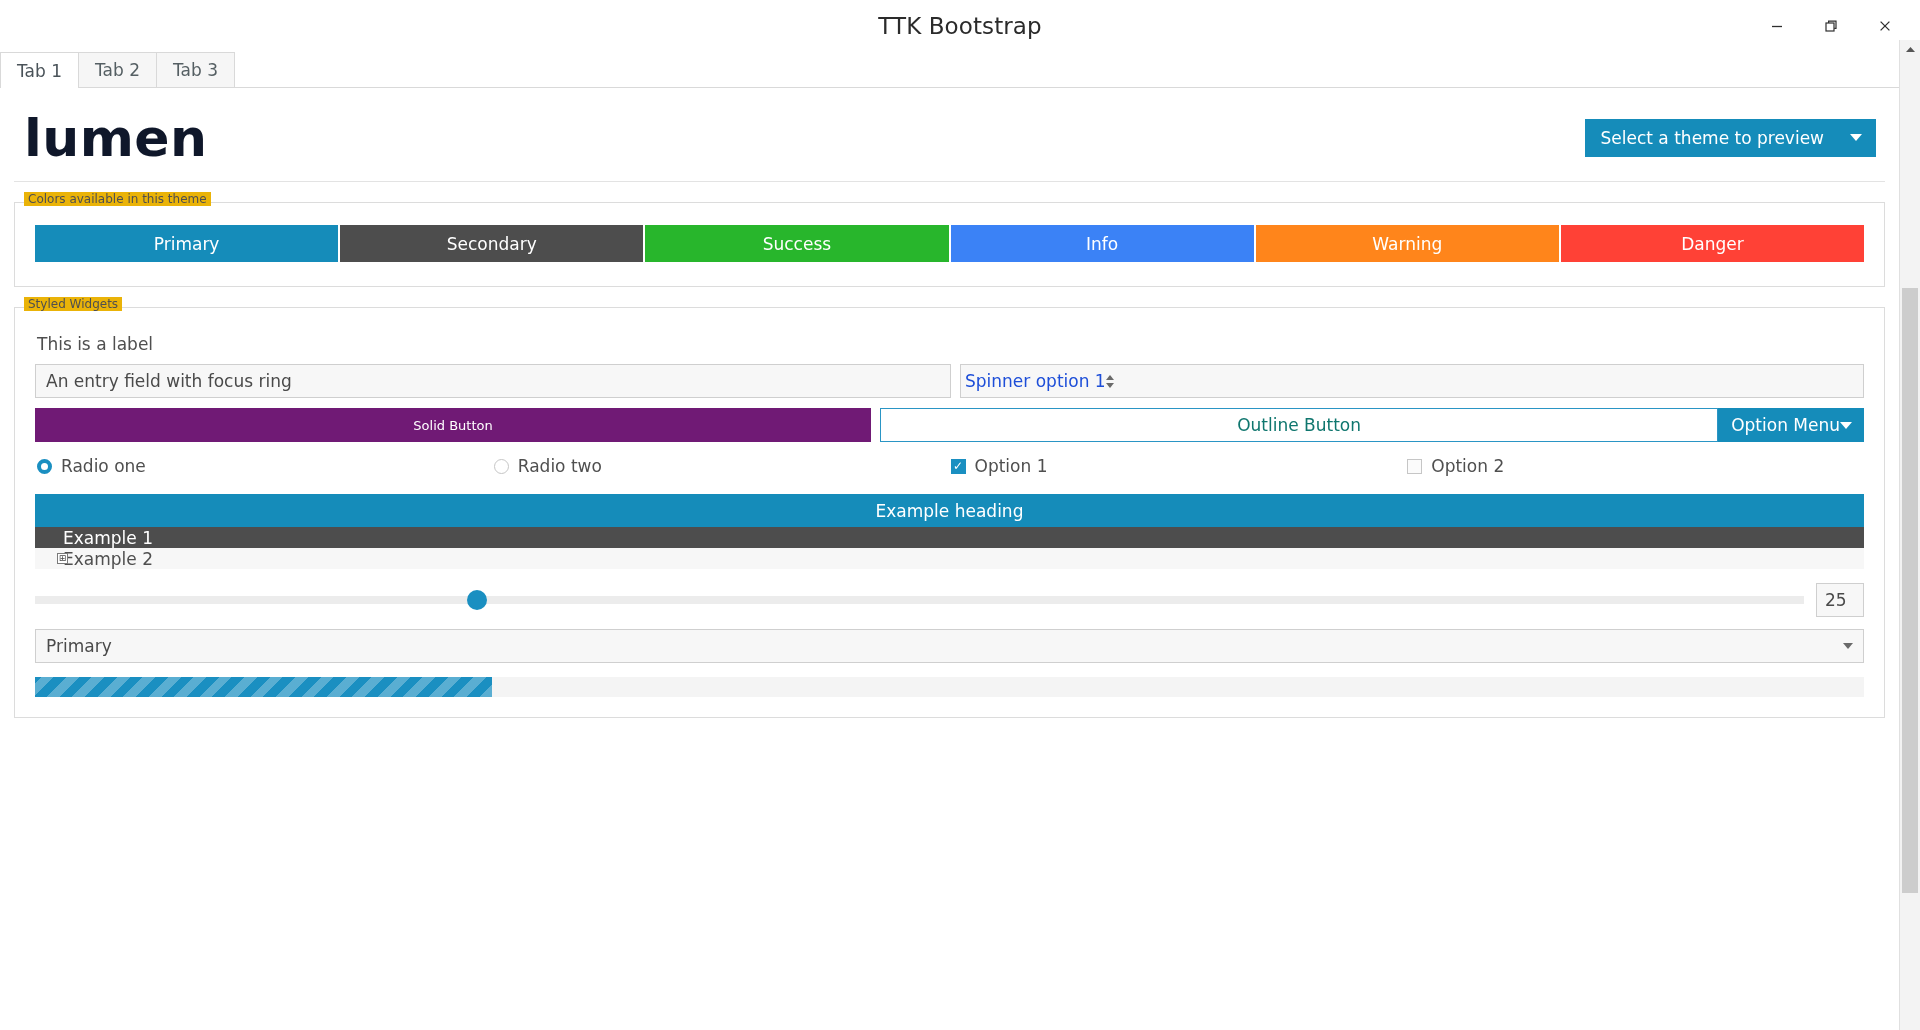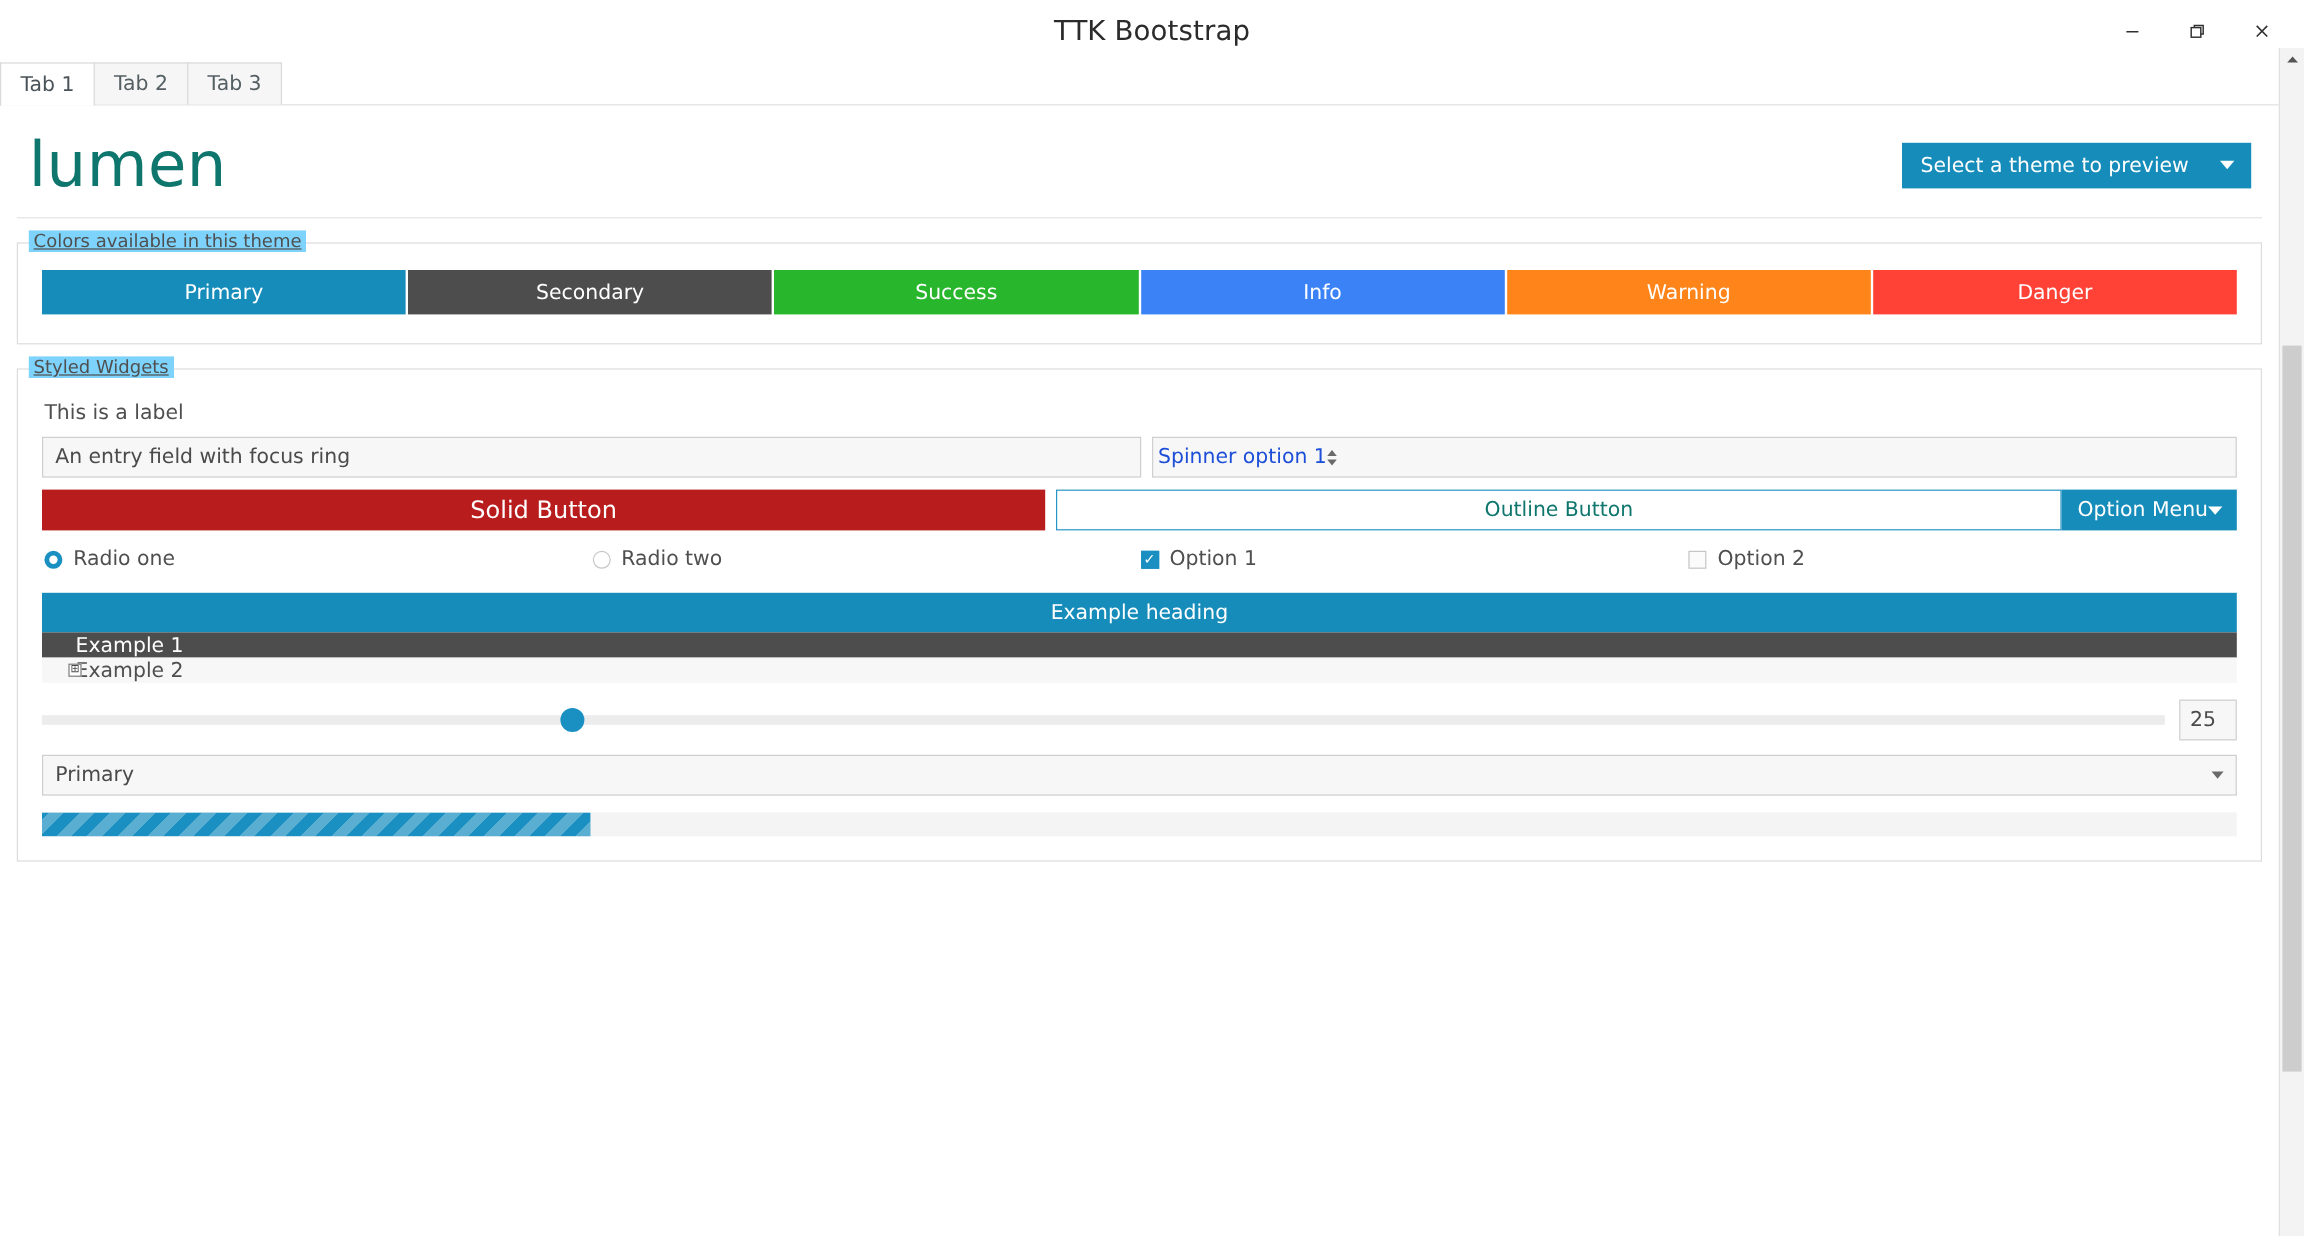--- a/index.html
+++ b/index.html
@@ -80,22 +80,22 @@
 
   .hero {
     height: 88px;
     display: flex; align-items: center; justify-content: space-between;
     padding: 0 9px 0 10px;
     border-bottom: 1px solid #e3e3e3;
     margin-top: 6px;
   }
   .theme-name {
     font-size: 52px;
-    font-weight: 400;
-    color: #0f766e;
+    font-weight: 700;
+    color: #0f172a;
     line-height: 1;
     letter-spacing: .4px;
   }
   .theme-select {
     background: #158cba;
     color: #ffffff;
     font-size: 17px;
     height: 38px;
     padding: 0 14px 0 16px;
     display: flex; align-items: center; gap: 26px;
@@ -112,25 +112,24 @@
   
   .lframe {
     position: relative;
     border: 1px solid #dcdcdc;
     margin-top: 20px;
     padding: 16px 12px 14px 12px;
   }
   .lframe > .lframe-title {
     position: absolute;
     top: -11px; left: 9px;
-    background: #7dd3fc;
+    background: #eab308;
     padding: 0 4px;
-    font-size: 15px;
+    font-size: 12px;
     color: #4f4f4f;
-    text-decoration: underline;
   }
 
   
   .swatches {
     display: flex;
     gap: 2px;
     padding: 6px 8px 10px 8px;
   }
   .swatch {
     flex: 1;
@@ -184,23 +183,23 @@
   }
   .tri-down {
     width: 0; height: 0;
     border-left: 4px solid transparent;
     border-right: 4px solid transparent;
     border-top: 5px solid #6a6a6a;
   }
 
   .btn-solid {
     height: 34px;
-    background: #b91c1c;
-    color: #ffffff;
-    font-size: 20px;
+    background: #701a75;
+    color: #ffffff;
+    font-size: 13px;
     display: flex; align-items: center; justify-content: center;
     border: none; cursor: pointer;
   }
   .btn-outline {
     height: 34px;
     background: #ffffff;
     color: #0f766e;
     font-size: 17px;
     display: flex; align-items: center; justify-content: center;
     border: 1px solid #2a95c5;

